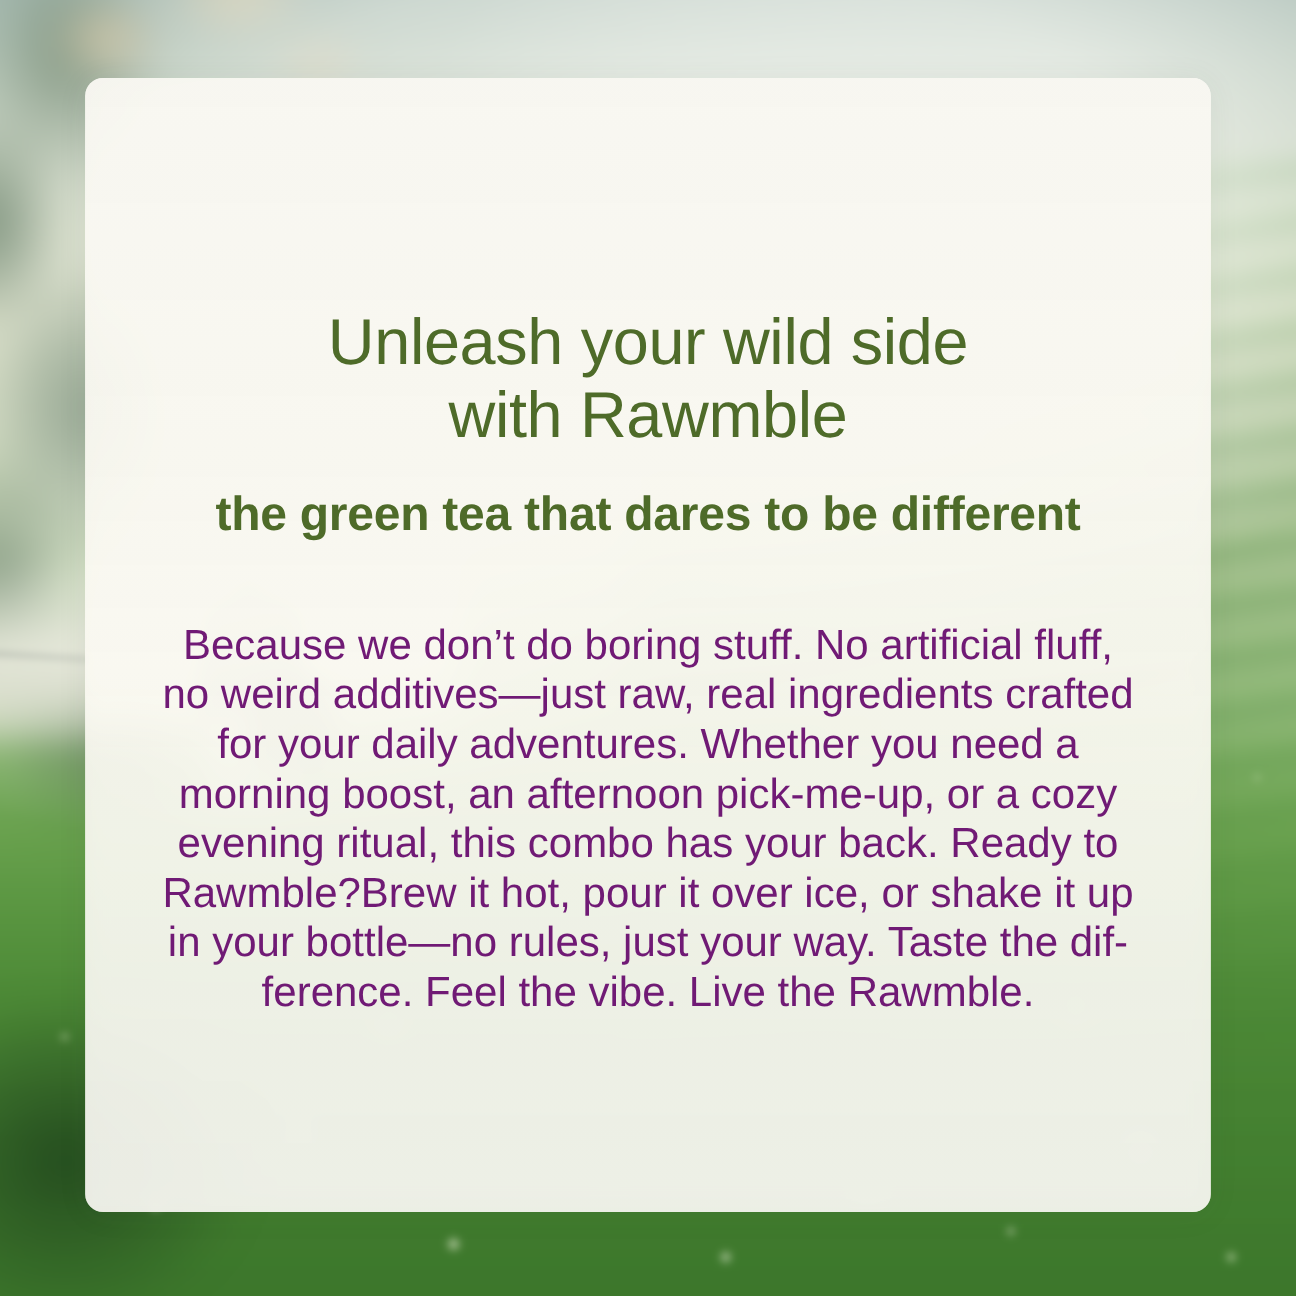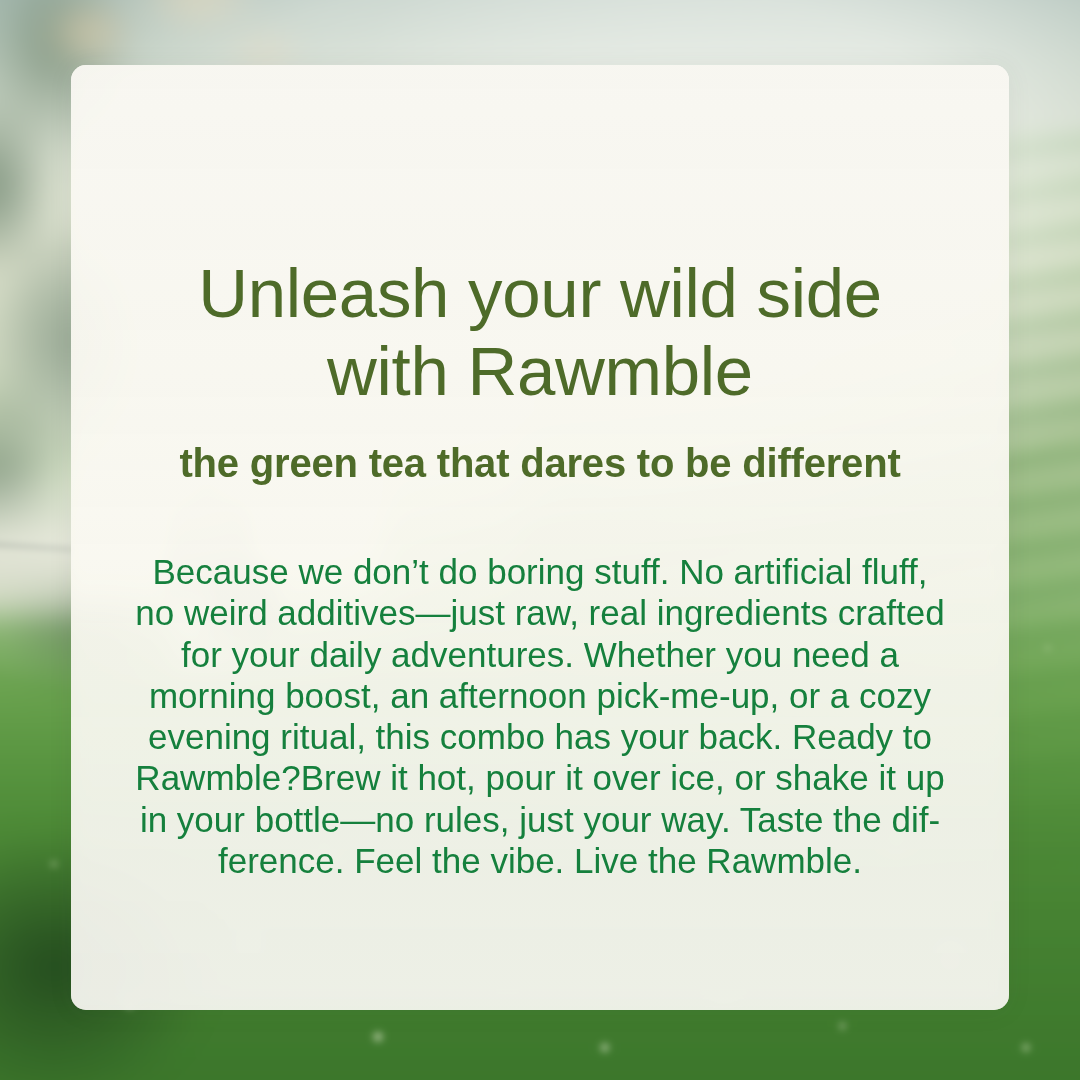--- a/index.html
+++ b/index.html
@@ -250,21 +250,21 @@
     display: flex;
     flex-direction: column;
     align-items: center;
     padding: 0 58px;
     box-sizing: border-box;
   }
 
   .headline {
     margin: 0;
     padding-top: 190px;
-    font-size: 69px;
+    font-size: 54px;
     line-height: 1.13;
     font-weight: 400;
     letter-spacing: -0.3px;
     text-align: center;
     color: #4e6b29;
     white-space: pre-line;
   }
 
   .subhead {
     margin: 12px;
@@ -278,21 +278,21 @@
   }
 
   .body-copy {
     margin: 0;
     padding-top: 52px;
     width: 814px;
     font-size: 35px;
     line-height: 1.18;
     font-weight: 300;
     text-align: center;
-    color: #15803d;
+    color: #701a75;
     white-space: pre-line;
   }
 </style>
 </head>
 <body>
 
 <div id="poster">
 
   <div class="bg-layer">
     <div class="bg-blur-wrap">

